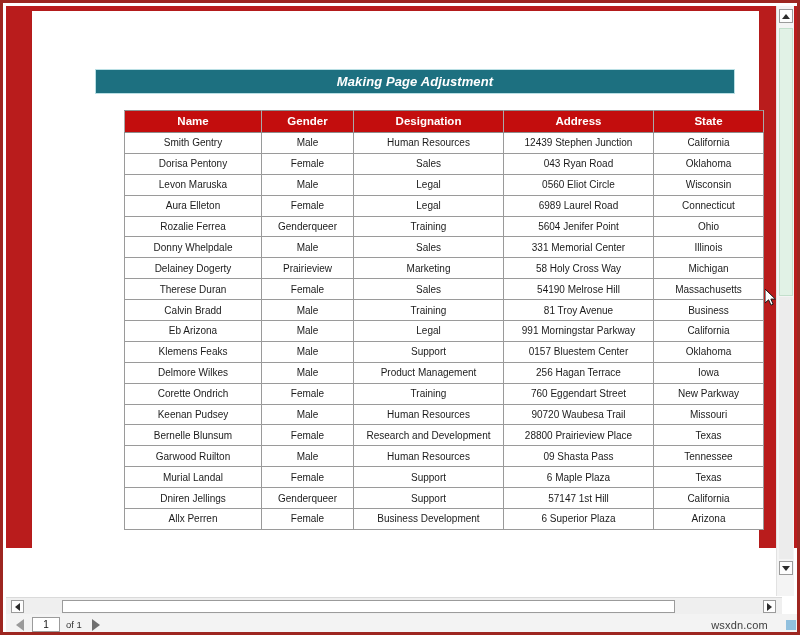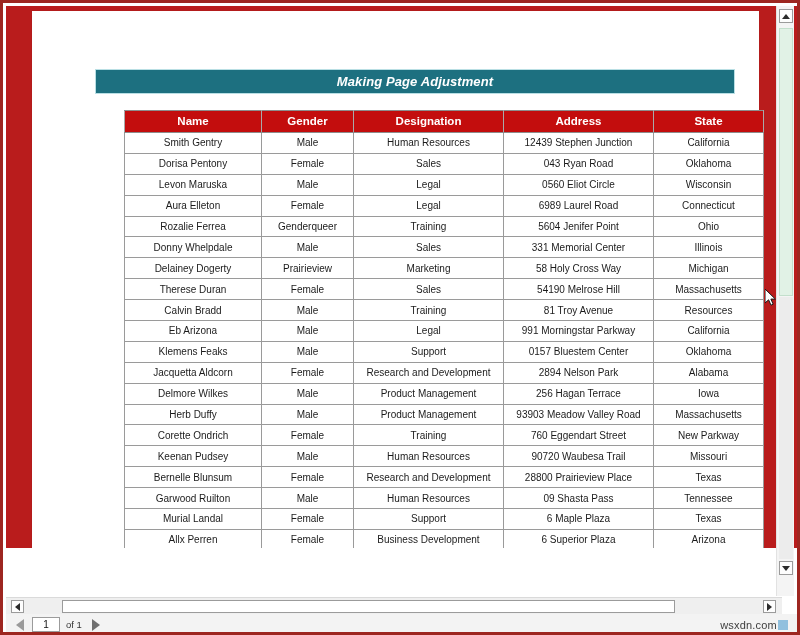--- a/index.html
+++ b/index.html
@@ -269,30 +269,30 @@
     left: 762px;
     top: 286px;
     width: 12px;
     height: 18px;
     pointer-events: none;
   }
 
   
   #watermark {
     position: absolute;
-    right: 12px;
+    right: 4px;
     bottom: 4px;
     font-size: 11px;
     color: #3d3d3d;
     font-family: "Liberation Sans", sans-serif;
     letter-spacing: 0.2px;
     z-index: 40;
     display: flex;
     align-items: flex-end;
-    gap: 1px;
+    gap: 18px;
   }
   #watermark .wm-badge {
     display: inline-block;
     width: 10px;
     height: 10px;
     background: #7fb6d9;
     opacity: 0.85;
     margin-bottom: 1px;
   }
 </style>
@@ -382,58 +382,44 @@
                 <td>Female</td>
                 <td>Sales</td>
                 <td>54190 Melrose Hill</td>
                 <td>Massachusetts</td>
               </tr>
               <tr>
                 <td>Calvin Bradd</td>
                 <td>Male</td>
                 <td>Training</td>
                 <td>81 Troy Avenue</td>
-                <td>Resources</td>
+                <td>Business</td>
               </tr>
               <tr>
                 <td>Eb Arizona</td>
                 <td>Male</td>
                 <td>Legal</td>
                 <td>991 Morningstar Parkway</td>
                 <td>California</td>
               </tr>
               <tr>
                 <td>Klemens Feaks</td>
                 <td>Male</td>
                 <td>Support</td>
                 <td>0157 Bluestem Center</td>
                 <td>Oklahoma</td>
               </tr>
               <tr>
-                <td>Jacquetta Aldcorn</td>
-                <td>Female</td>
-                <td>Research and Development</td>
-                <td>2894 Nelson Park</td>
-                <td>Alabama</td>
-              </tr>
-              <tr>
                 <td>Delmore Wilkes</td>
                 <td>Male</td>
                 <td>Product Management</td>
                 <td>256 Hagan Terrace</td>
                 <td>Iowa</td>
               </tr>
               <tr>
-                <td>Herb Duffy</td>
-                <td>Male</td>
-                <td>Product Management</td>
-                <td>93903 Meadow Valley Road</td>
-                <td>Massachusetts</td>
-              </tr>
-              <tr>
                 <td>Corette Ondrich</td>
                 <td>Female</td>
                 <td>Training</td>
                 <td>760 Eggendart Street</td>
                 <td>New Parkway</td>
               </tr>
               <tr>
                 <td>Keenan Pudsey</td>
                 <td>Male</td>
                 <td>Human Resources</td>
@@ -453,20 +439,27 @@
                 <td>Human Resources</td>
                 <td>09 Shasta Pass</td>
                 <td>Tennessee</td>
               </tr>
               <tr>
                 <td>Murial Landal</td>
                 <td>Female</td>
                 <td>Support</td>
                 <td>6 Maple Plaza</td>
                 <td>Texas</td>
+              </tr>
+              <tr>
+                <td>Dniren Jellings</td>
+                <td>Genderqueer</td>
+                <td>Support</td>
+                <td>57147 1st Hill</td>
+                <td>California</td>
               </tr>
               <tr>
                 <td>Allx Perren</td>
                 <td>Female</td>
                 <td>Business Development</td>
                 <td>6 Superior Plaza</td>
                 <td>Arizona</td>
               </tr>
             </tbody>
         </table>

